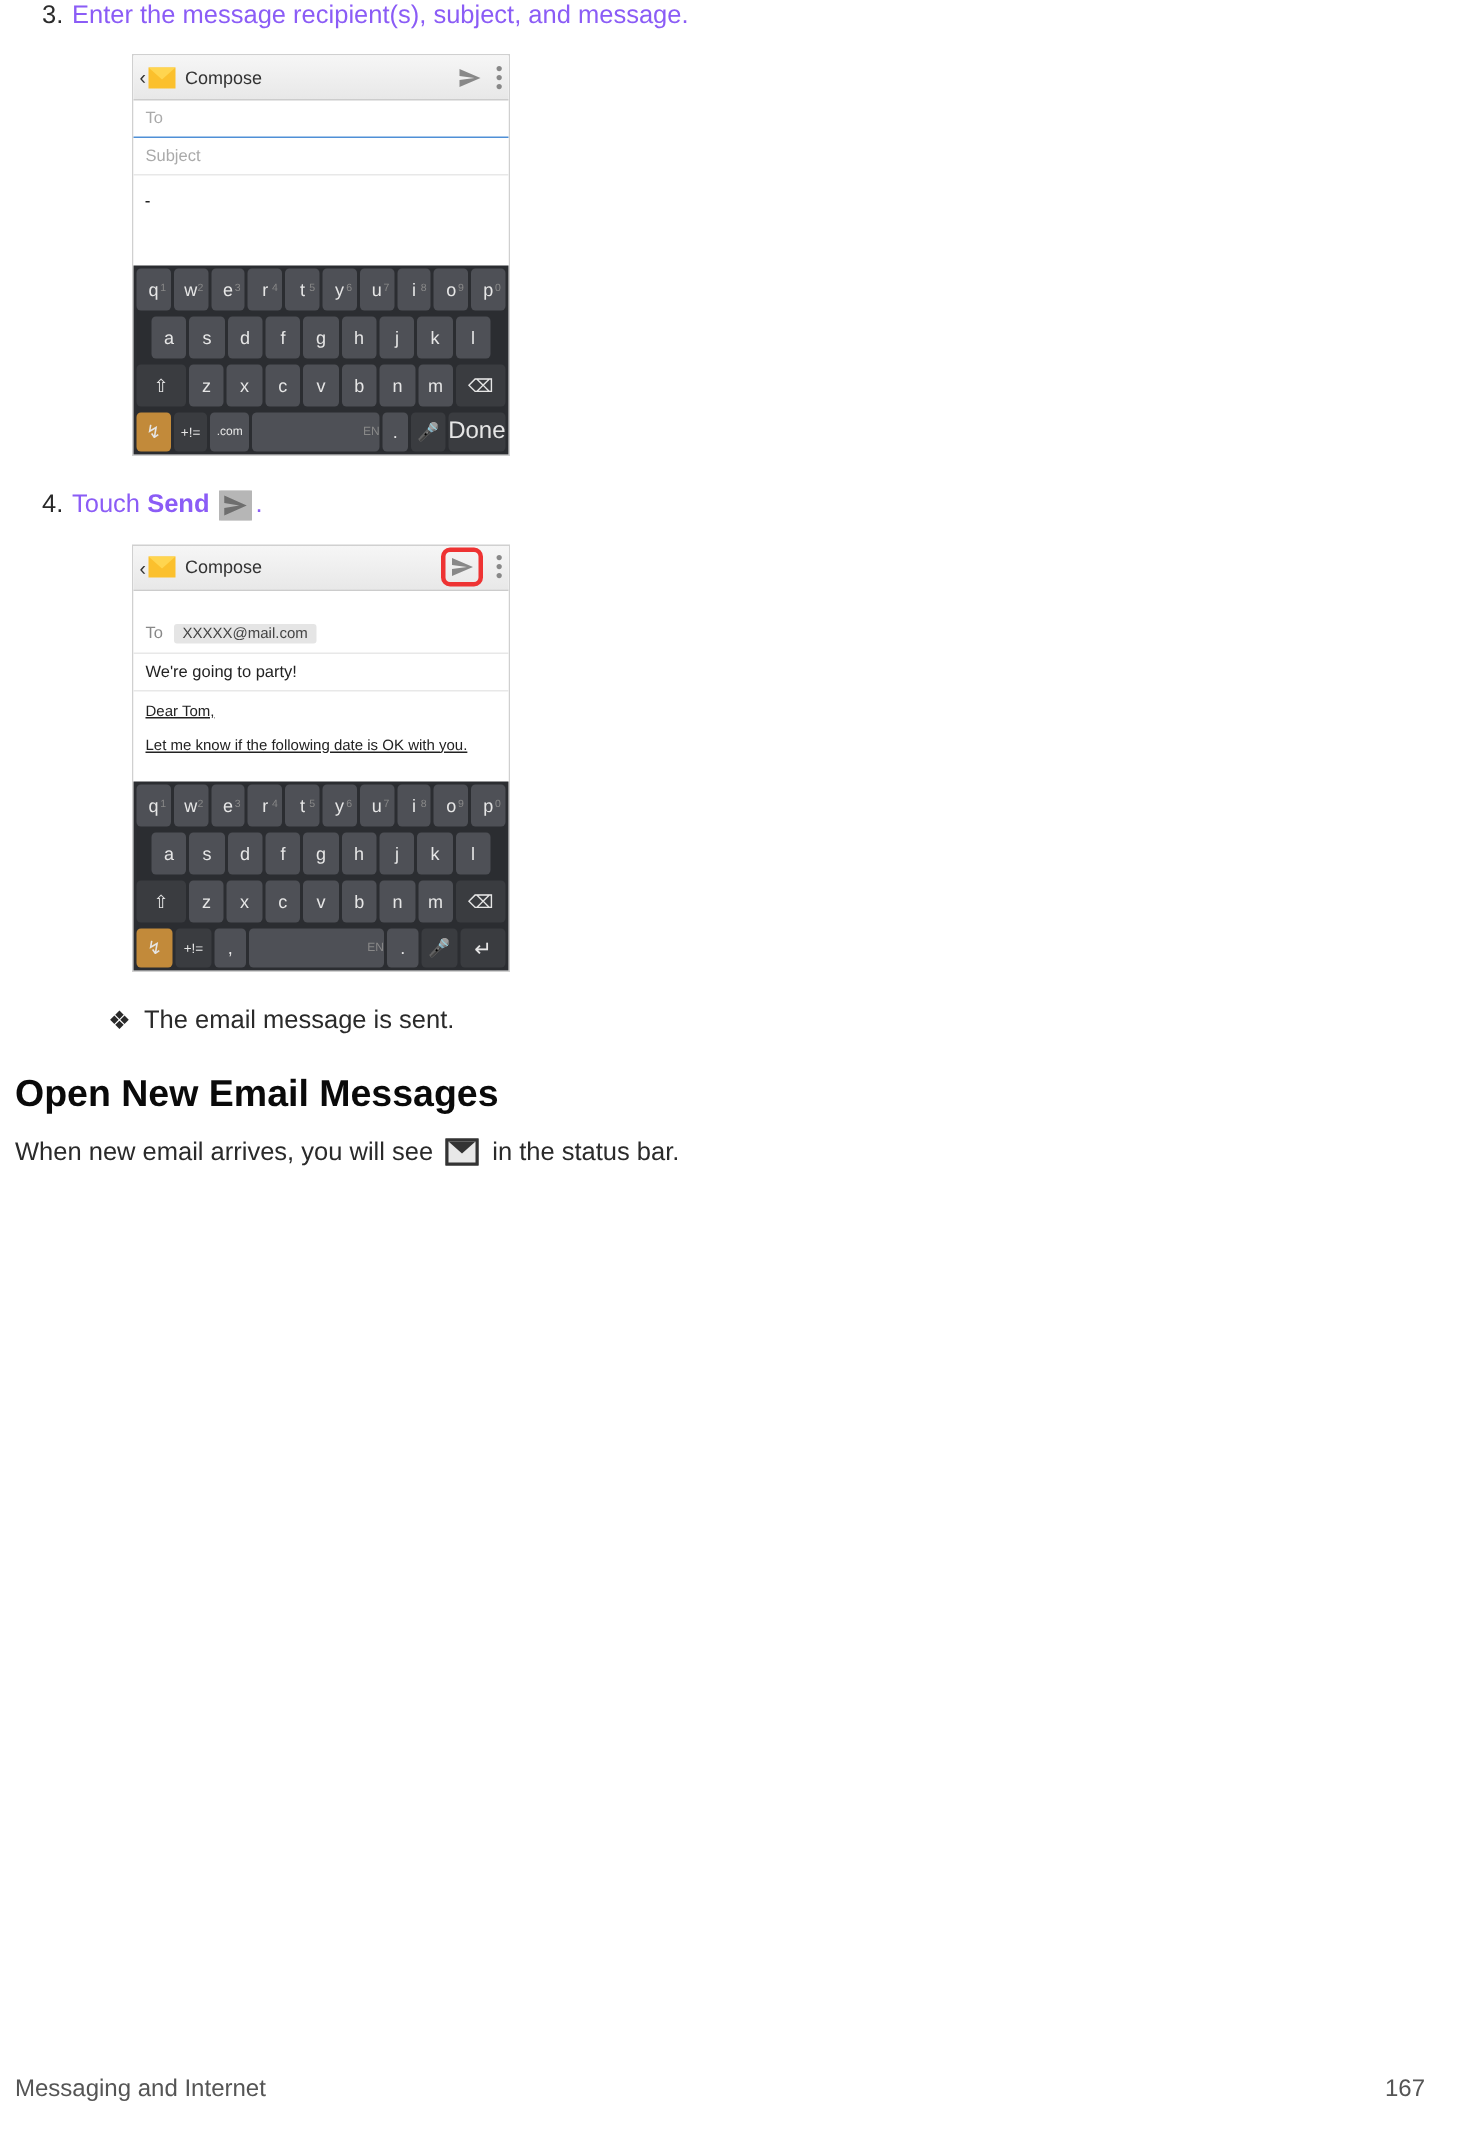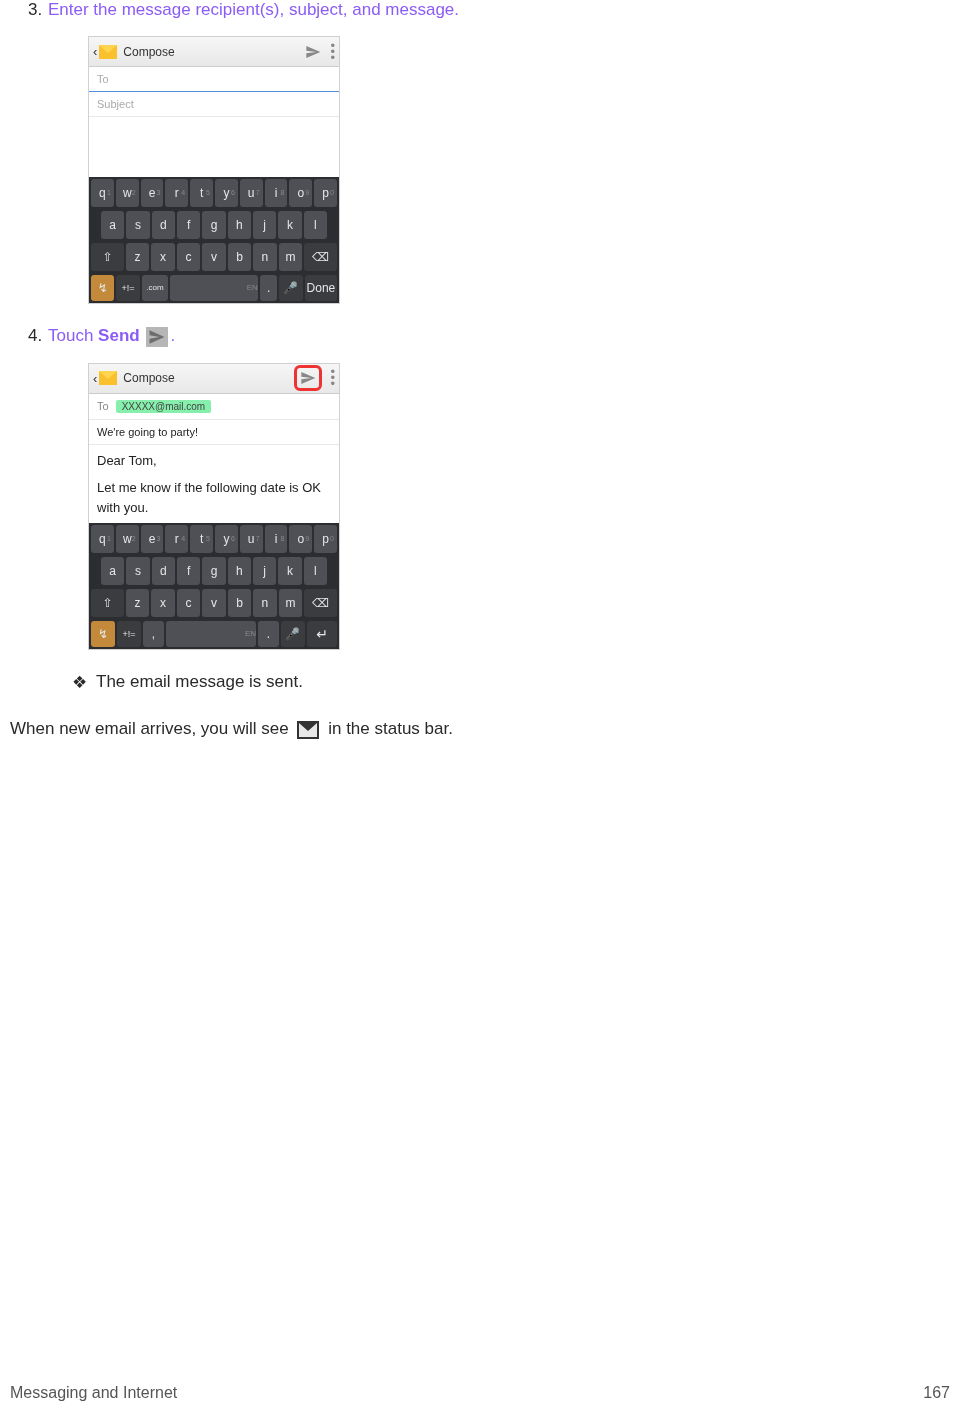--- a/index.html
+++ b/index.html
@@ -58,24 +58,24 @@
     border: 3px solid #e33;
     border-radius: 6px;
     padding: 1px 2px;
     margin-left: auto;
   }
 
   .ph-field { padding: 6px 8px; border-bottom: 1px solid #e8e8e8; color: #222; font-size: 11px; }
   .ph-field.muted { color: #aaa; }
   .ph-field.from { color: #333; font-size: 11px; }
   .ph-to-chip {
-    display: inline-block; background: #86efac; padding: 1px 6px; font-size: 10px;
-    border-radius: 2px; color: #444; margin-left: 4px;
-  }
-  .ph-body { padding: 6px 8px; min-height: 60px; font-size: 13px; color: #222; line-height: 1.5; }
+    display: inline-block; background: #e5e5e5; padding: 1px 6px; font-size: 10px;
+    border-radius: 2px; color: #444; margin-left: 4px; margin-top: 16px;
+  }
+  .ph-body { padding: 6px 8px; min-height: 60px; font-size: 10px; color: #222; line-height: 1.5; text-decoration: underline; }
   .ph-blueunderline { border-bottom: 1px solid #4f8fd6; }
 
   
   .kb { background: #2b2d31; }
   .kb-row { display: flex; justify-content: center; padding: 2px 2px; gap: 2px; }
   .key {
     flex: 1;
     background: #4e5056;
     color: #e6e6e6;
     text-align: center;
@@ -88,21 +88,21 @@
   .key.small-top::before {
     content: attr(data-top);
     position: absolute;
     top: 0; right: 3px;
     font-size: 7px;
     color: #888;
   }
   .kb-row.mid .key { flex: 1; }
   .kb-row.mid { padding-left: 12px; padding-right: 12px; }
   .key.wide { flex: 1.4; background: #3a3c40; }
-  .key.done { background: #3a3c40; font-size: 12px; }
+  .key.done { background: #3a3c40; font-size: 16px; }
   .kb-row.bot { display:flex; gap:2px; padding:2px; }
   .kb-row.bot .key { height: 26px; line-height: 26px; }
   .key.space { flex: 3; text-align: right; }
   .key.orange { background: #c28a3a; }
 
   .result-line { display: flex; margin-left: 58px; margin-top: 10px; margin-bottom: 24px; color: #2a2a2a; }
   .result-bullet { width: 28px; padding-left:4px; }
   .section-h {
     font-family: Verdana, Arial, sans-serif;
     font-size: 25px;
@@ -323,20 +323,21 @@
         </div>
       </div>
     </div>
   </div>
 
   <div class="result-line">
     <div class="result-bullet">❖</div>
     <div>The email message is sent.</div>
   </div>
 
+  <div class="section-h">Open New Email Messages</div>
   <div class="body-p">
     <span>When new email arrives, you will see </span><span class="inline-icon-mail"></span><span> in the status bar.</span>
   </div>
 
 </div>
 
 <div class="footer">
   <span>Messaging and Internet</span>
   <span>167</span>
 </div>

